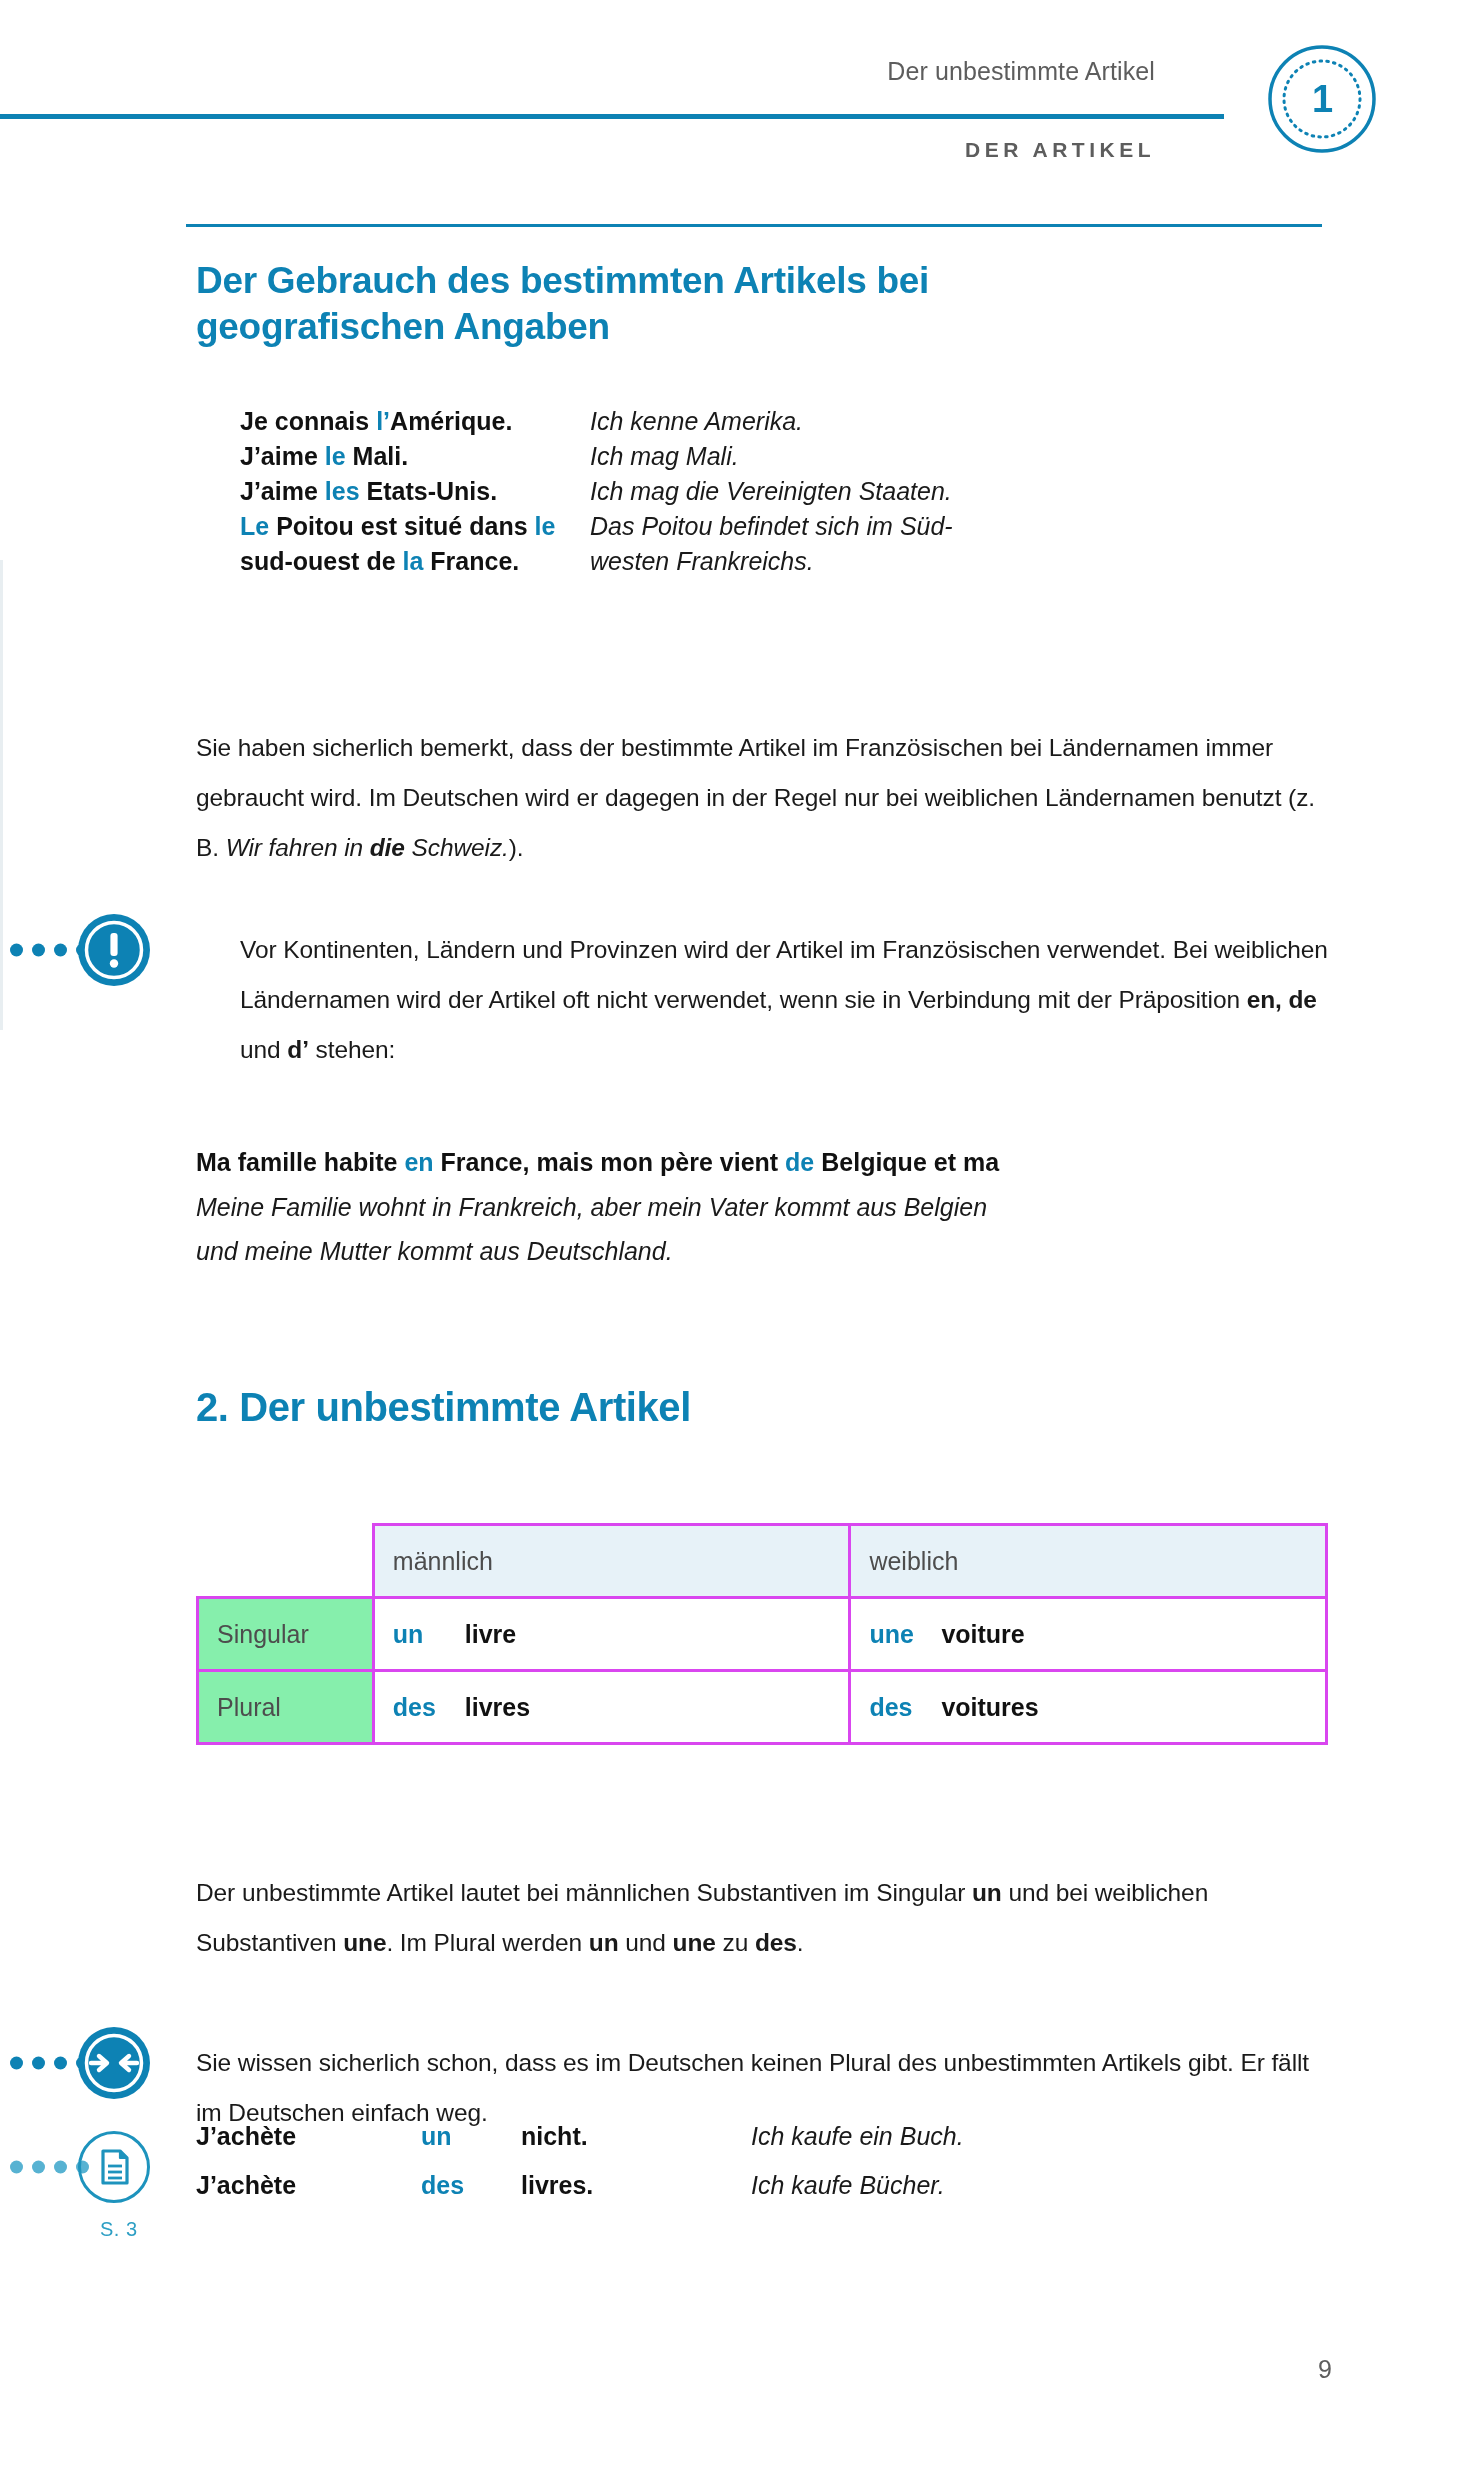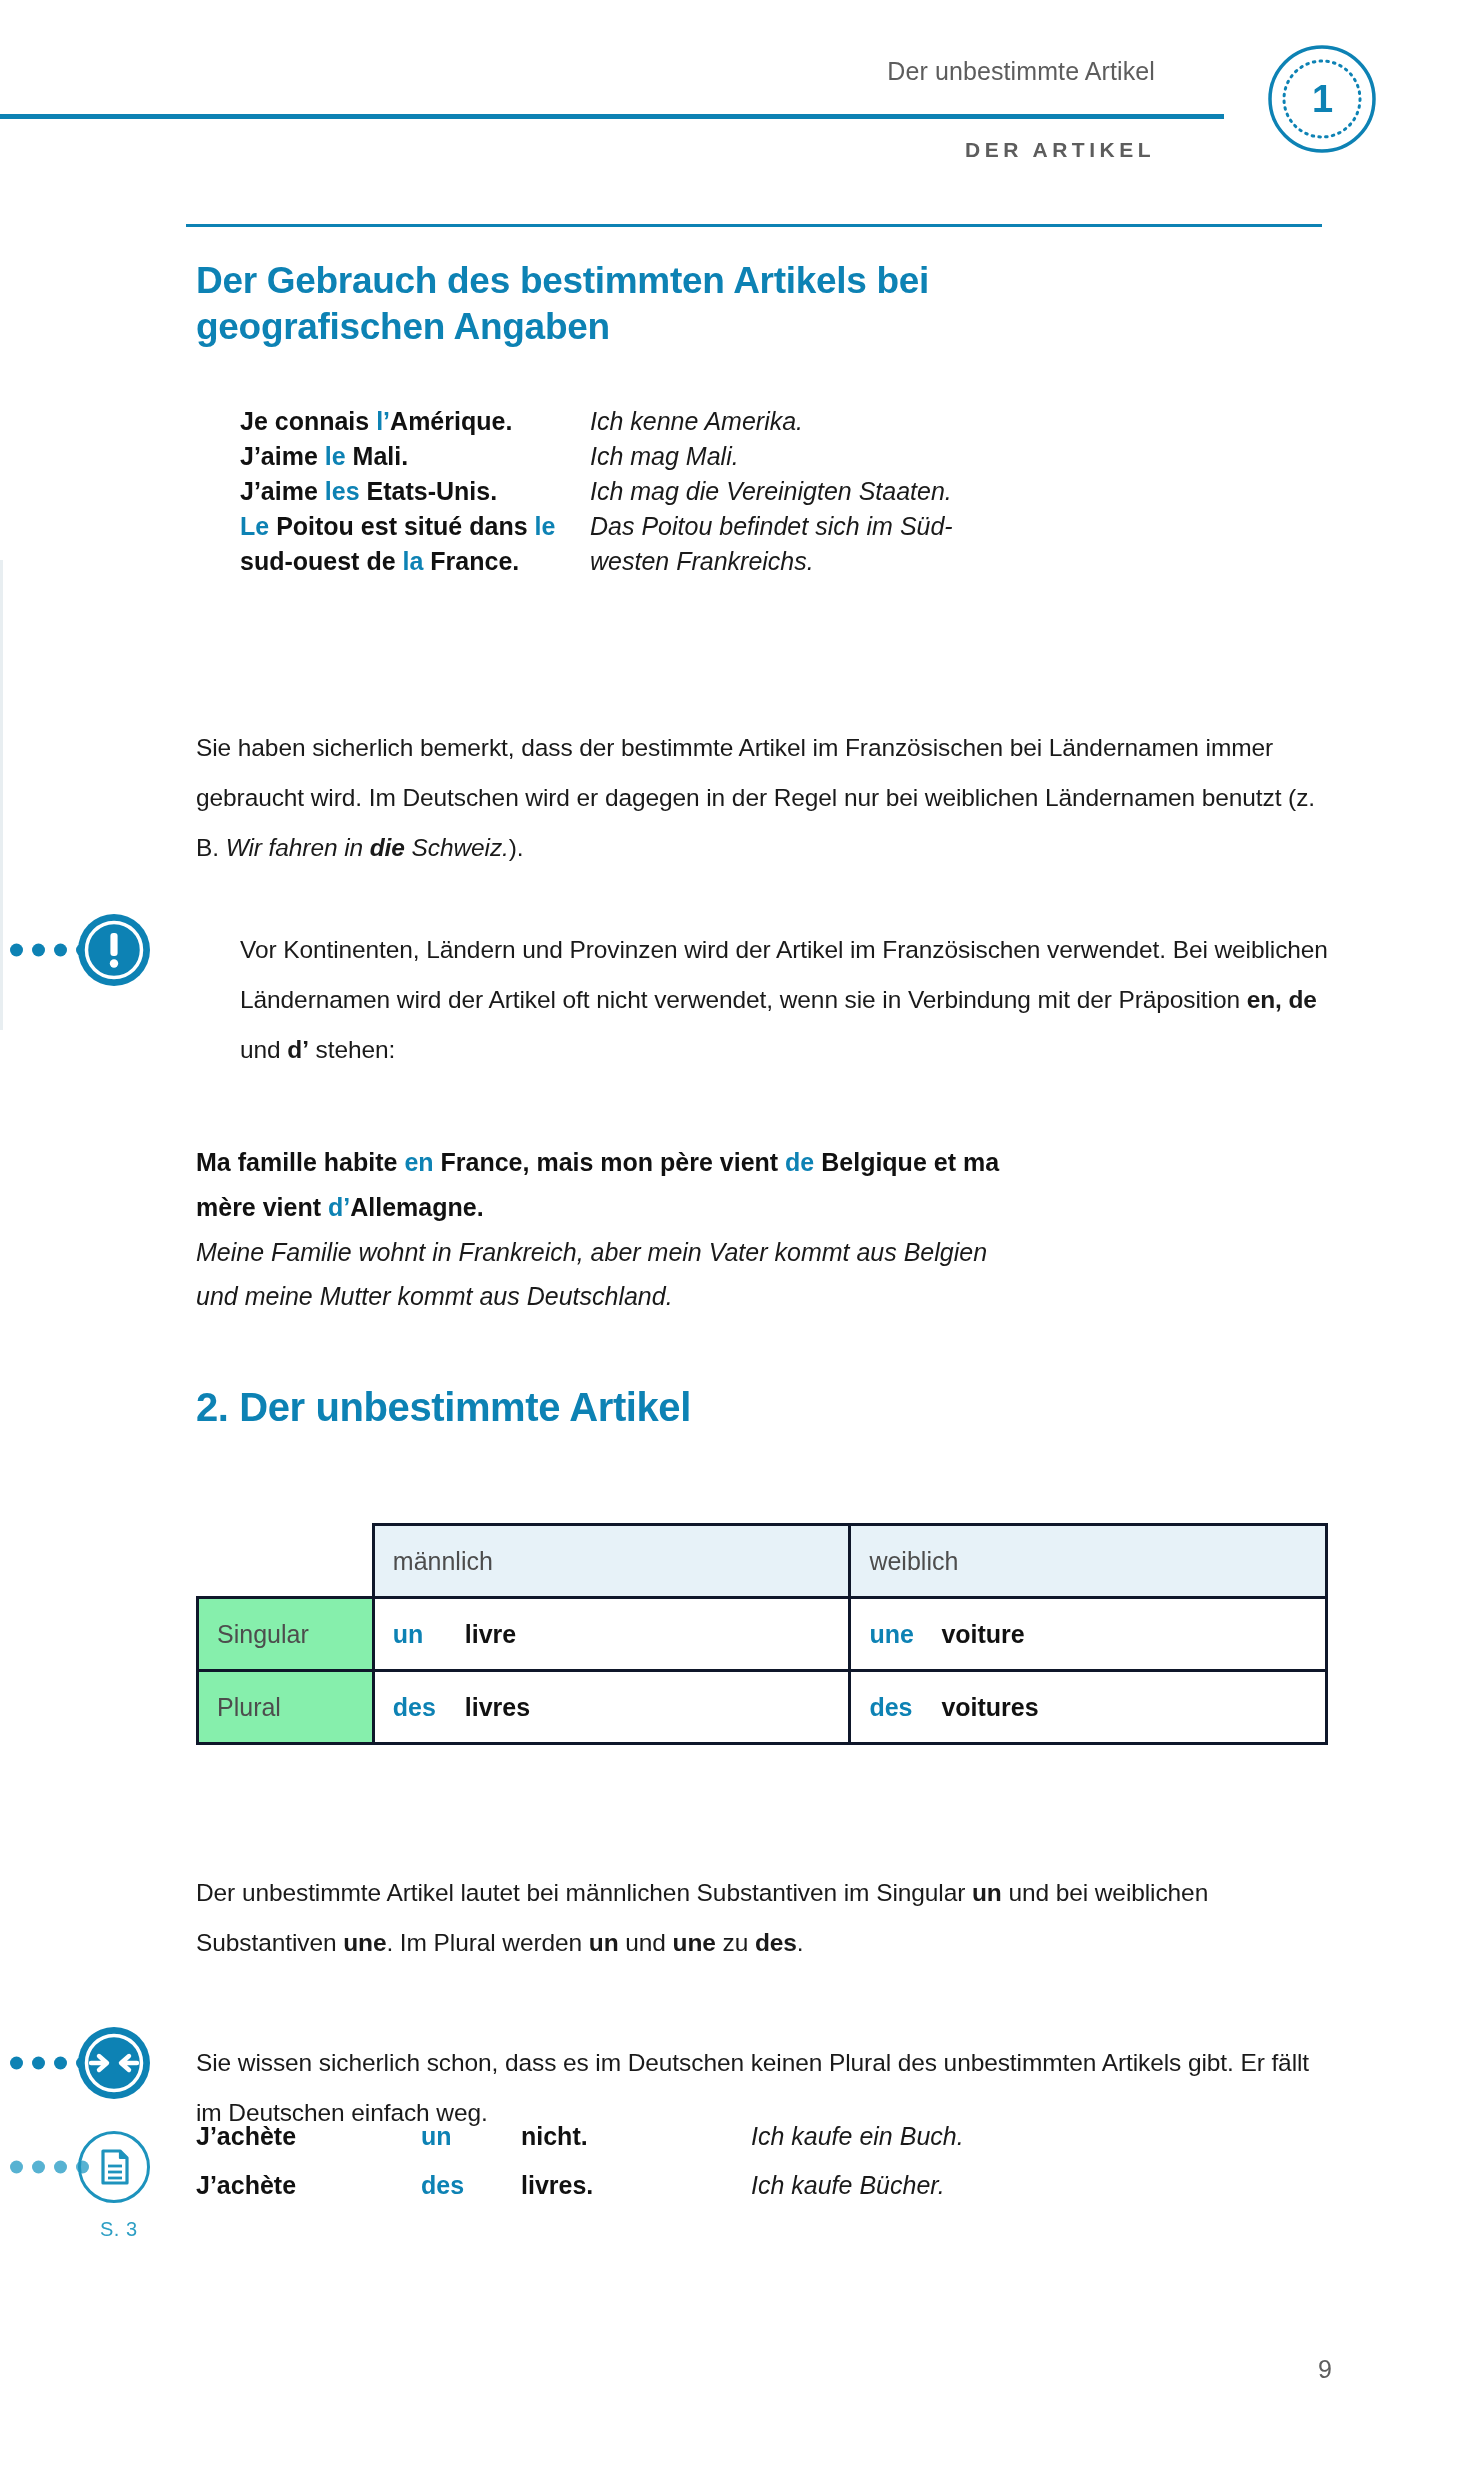--- a/index.html
+++ b/index.html
@@ -184,21 +184,21 @@
   
   .grammar-table {
     position: absolute;
     left: 196px;
     top: 1523px;
     border-collapse: collapse;
     width: 1132px;
     table-layout: fixed;
   }
   .grammar-table td {
-    border: 3px solid #0f172a;
+    border: 3px solid #d946ef;
     height: 70px;
     padding: 0 0 0 18px;
     vertical-align: middle;
     font-size: 25px;
   }
   .grammar-table td.corner {
     border: none;
     background: transparent;
     width: 110px;
   }
@@ -387,21 +387,20 @@
       <rect x="33.4" y="20" width="7.2" height="23" rx="3" fill="#ffffff"></rect>
       <circle cx="37" cy="50.5" r="4.2" fill="#ffffff"></circle>
     </svg>
   </div>
 </div>
 
 <p class="para" id="para-2"><span>Vor Kontinenten, Ländern und Provinzen wird der Artikel im Französischen verwendet. Bei weiblichen Ländernamen wird der Artikel oft nicht verwendet, wenn sie in Verbindung mit der Präposition </span><b>en, de</b><span> und </span><b>d’</b><span> stehen:</span></p>
 
 <div class="fr-de-block">
   <div class="fd-fr"><span>Ma famille habite </span><span class="art">en</span><span> France, mais mon père vient </span><span class="art">de</span><span> Belgique et ma</span></div>
-  <div class="fd-fr"><span>mère vient </span><span class="art">d’</span><span>Allemagne.</span></div>
   <div class="fd-de">Meine Familie wohnt in Frankreich, aber mein Vater kommt aus Belgien</div>
   <div class="fd-de">und meine Mutter kommt aus Deutschland.</div>
 </div>
 
 <h2 class="numbered-heading">2. Der unbestimmte Artikel</h2>
 
 <table class="grammar-table">
   <tbody>
     <tr>
       <td class="corner"></td>

